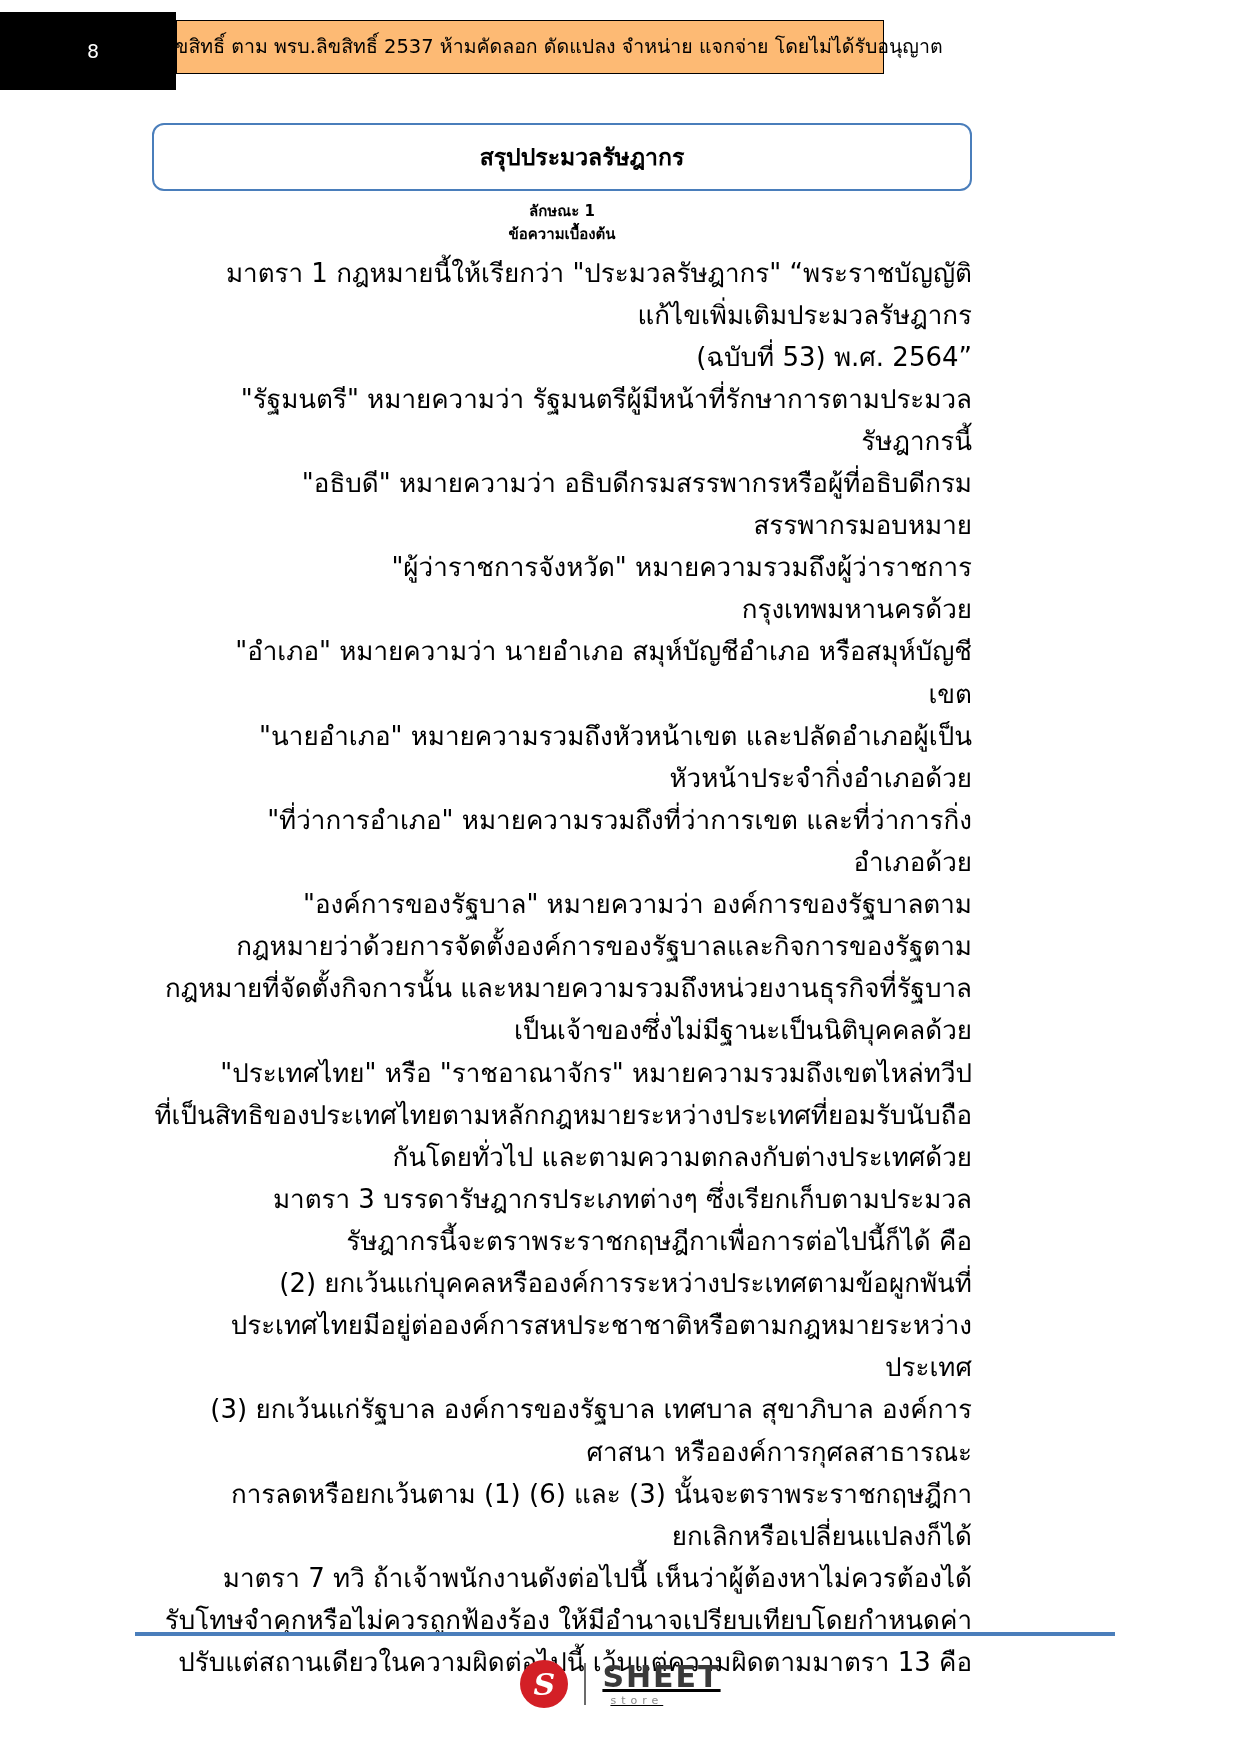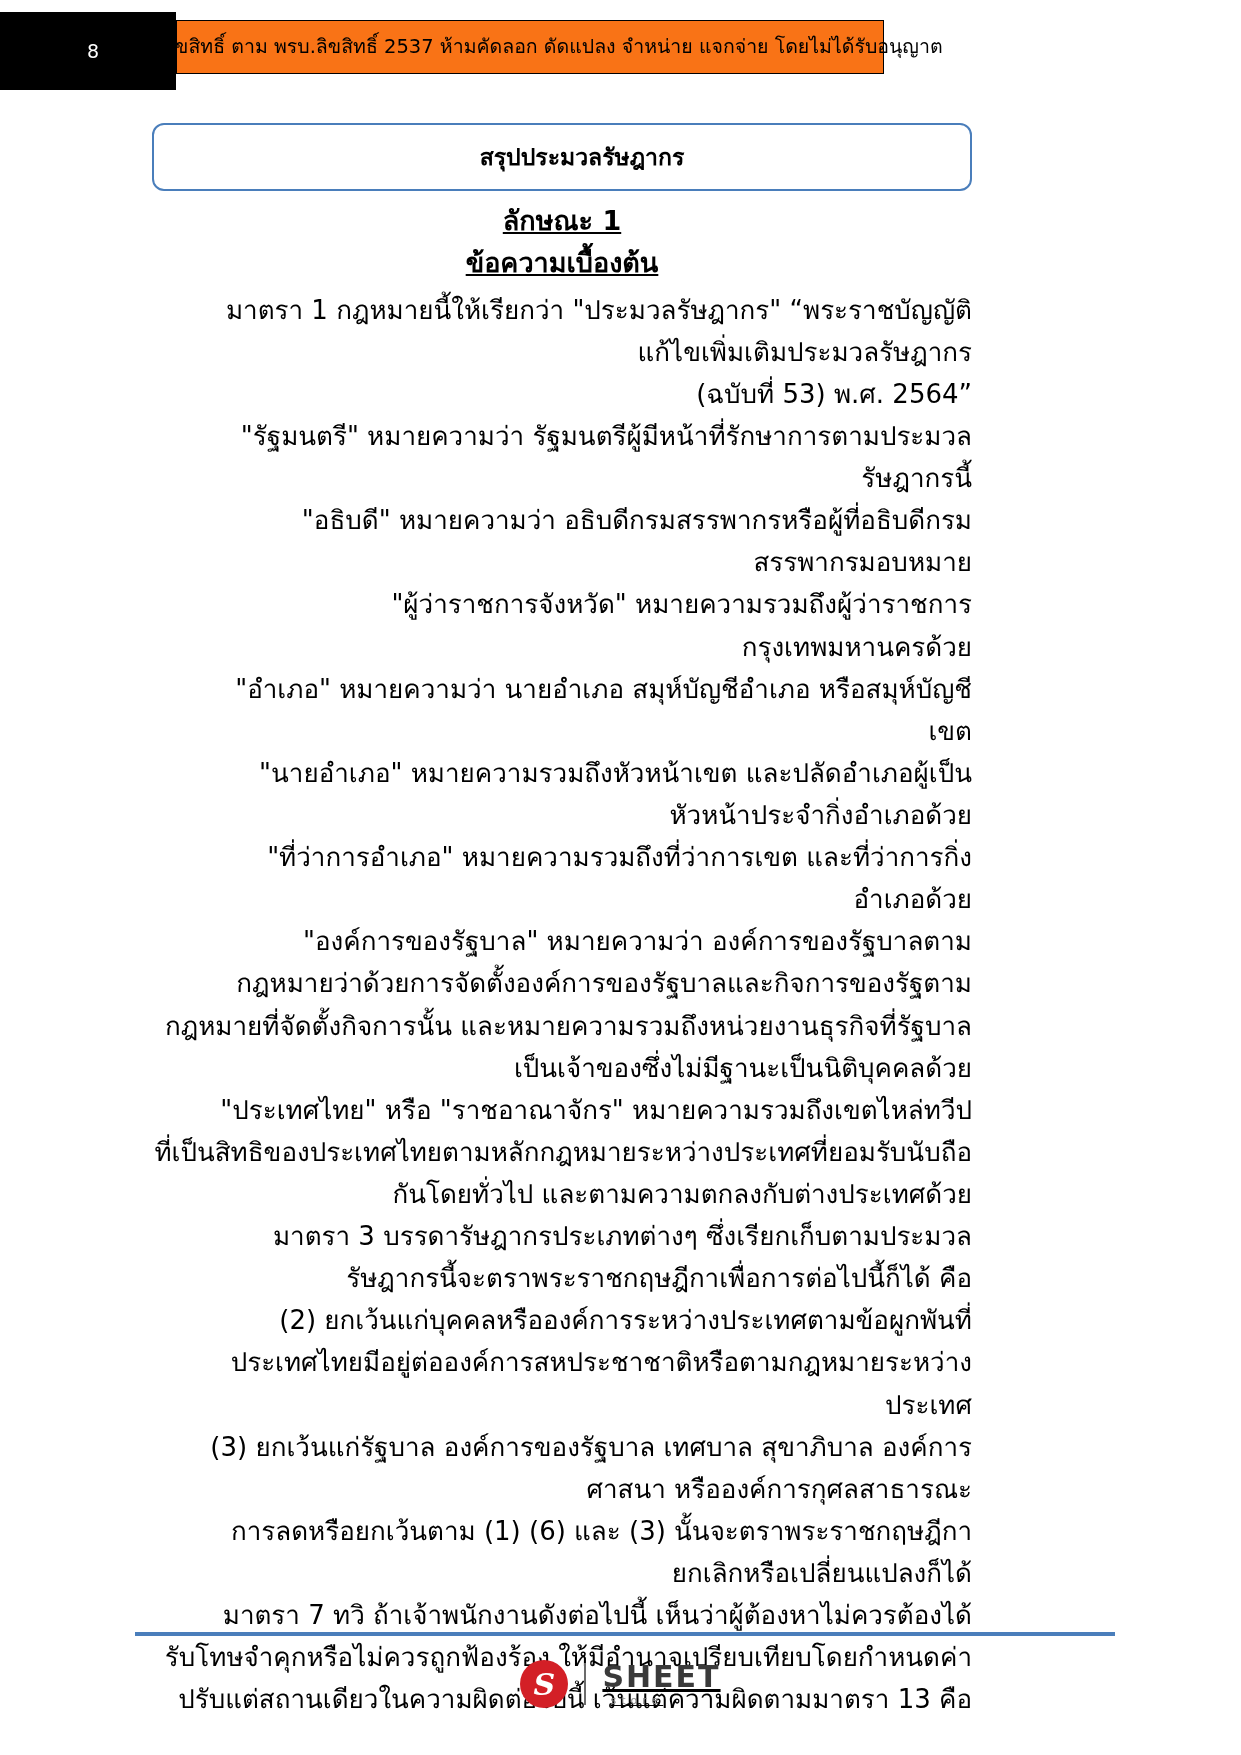--- a/index.html
+++ b/index.html
@@ -46,21 +46,21 @@
     padding-left: 10px;
     box-sizing: border-box;
   }
   .copyright-box {
     position: absolute;
     left: 176px;
     top: 20px;
     width: 708px;
     height: 54px;
     border: 1px solid #000000;
-    background: #f97316;
+    background: #fdba74;
     display: flex;
     align-items: center;
     justify-content: center;
     box-sizing: border-box;
   }
   .copyright-text {
     font-size: 19.5px;
     color: #000000;
     line-height: 1.2;
     white-space: nowrap;
@@ -89,25 +89,24 @@
 
   
   .doc-body {
     position: absolute;
     left: 152px;
     top: 200px;
     width: 820px;
   }
   .center-line {
     text-align: center;
-    font-size: 27px;
+    font-size: 15px;
     font-weight: bold;
     line-height: 1.55;
     margin: 0;
-    text-decoration: underline;
   }
   .para {
     font-size: 26px;
     line-height: 1.62;
     margin: 0;
     text-align: right;
   }
   .indent {
     text-indent: 56px;
   }

